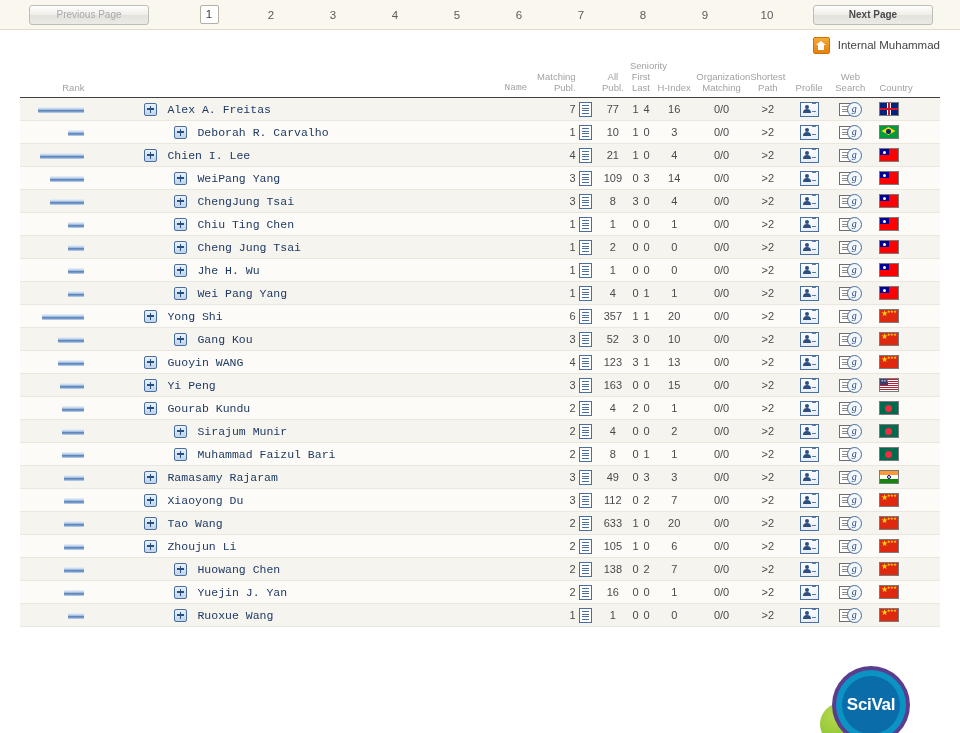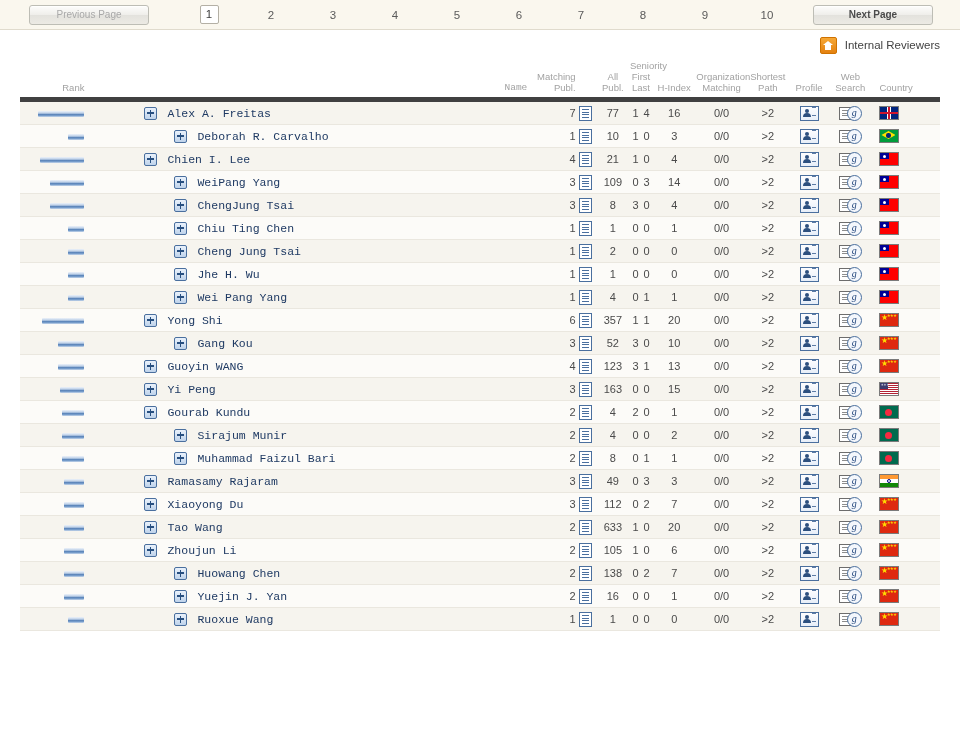--- a/index.html
+++ b/index.html
@@ -141,21 +141,21 @@
     table-layout: fixed;
   }
   .tbl th {
     font-size: 9.5px;
     font-weight: normal;
     color: #a2a2a2;
     vertical-align: bottom;
     padding: 0 0 4px 0;
     line-height: 11px;
     background: #ffffff;
-    border-bottom: 5px solid #404040;
+    border-bottom: 1px solid #404040;
   }
   .tbl td {
     font-size: 11px;
     color: #4a4a4a;
     height: 22px;
     padding: 0;
     border-bottom: 1px solid #eae7df;
   }
   tr.r-odd td  { background: #f6f4ee; }
   tr.r-even td { background: #fcfbf8; }
@@ -433,21 +433,21 @@
         <div class="pg-num"><span>7</span></div>
         <div class="pg-num"><span>8</span></div>
         <div class="pg-num"><span>9</span></div>
         <div class="pg-num"><span>10</span></div>
       </div>
     <div class="pg-btn pg-next">Next Page</div>
   </div>
 
   <div class="legend">
     <span class="home-ico"></span>
-    <span class="legend-label">Internal Reviewers</span>
+    <span class="legend-label">Internal Muhammad</span>
   </div>
 
   <table class="tbl">
     <thead>
       <tr>
         <th class="c-rank">Rank</th>
         <th class="c-name">Name</th>
         <th class="c-mpub">Matching Publ.</th>
         <th class="c-doc"></th>
         <th class="c-apub">All Publ.</th>
@@ -1009,14 +1009,22 @@
           <td class="c-web"><span class="webico"><span class="pg">
                 <i></i>
                 <i></i>
                 <i></i>
               </span><span class="gg">g</span></span></td>
           <td class="c-ctry"><span class="flag f-cn"></span></td>
         </tr>
       </tbody>
   </table>
 
+  <div class="logo-area">
+    <div class="logo-green"></div>
+    <div class="logo-ring">
+      <div class="logo-mid">
+        <div class="logo-inner">SciVal</div>
+      </div>
+    </div>
+  </div>
 
 </div>
 
 </body></html>

